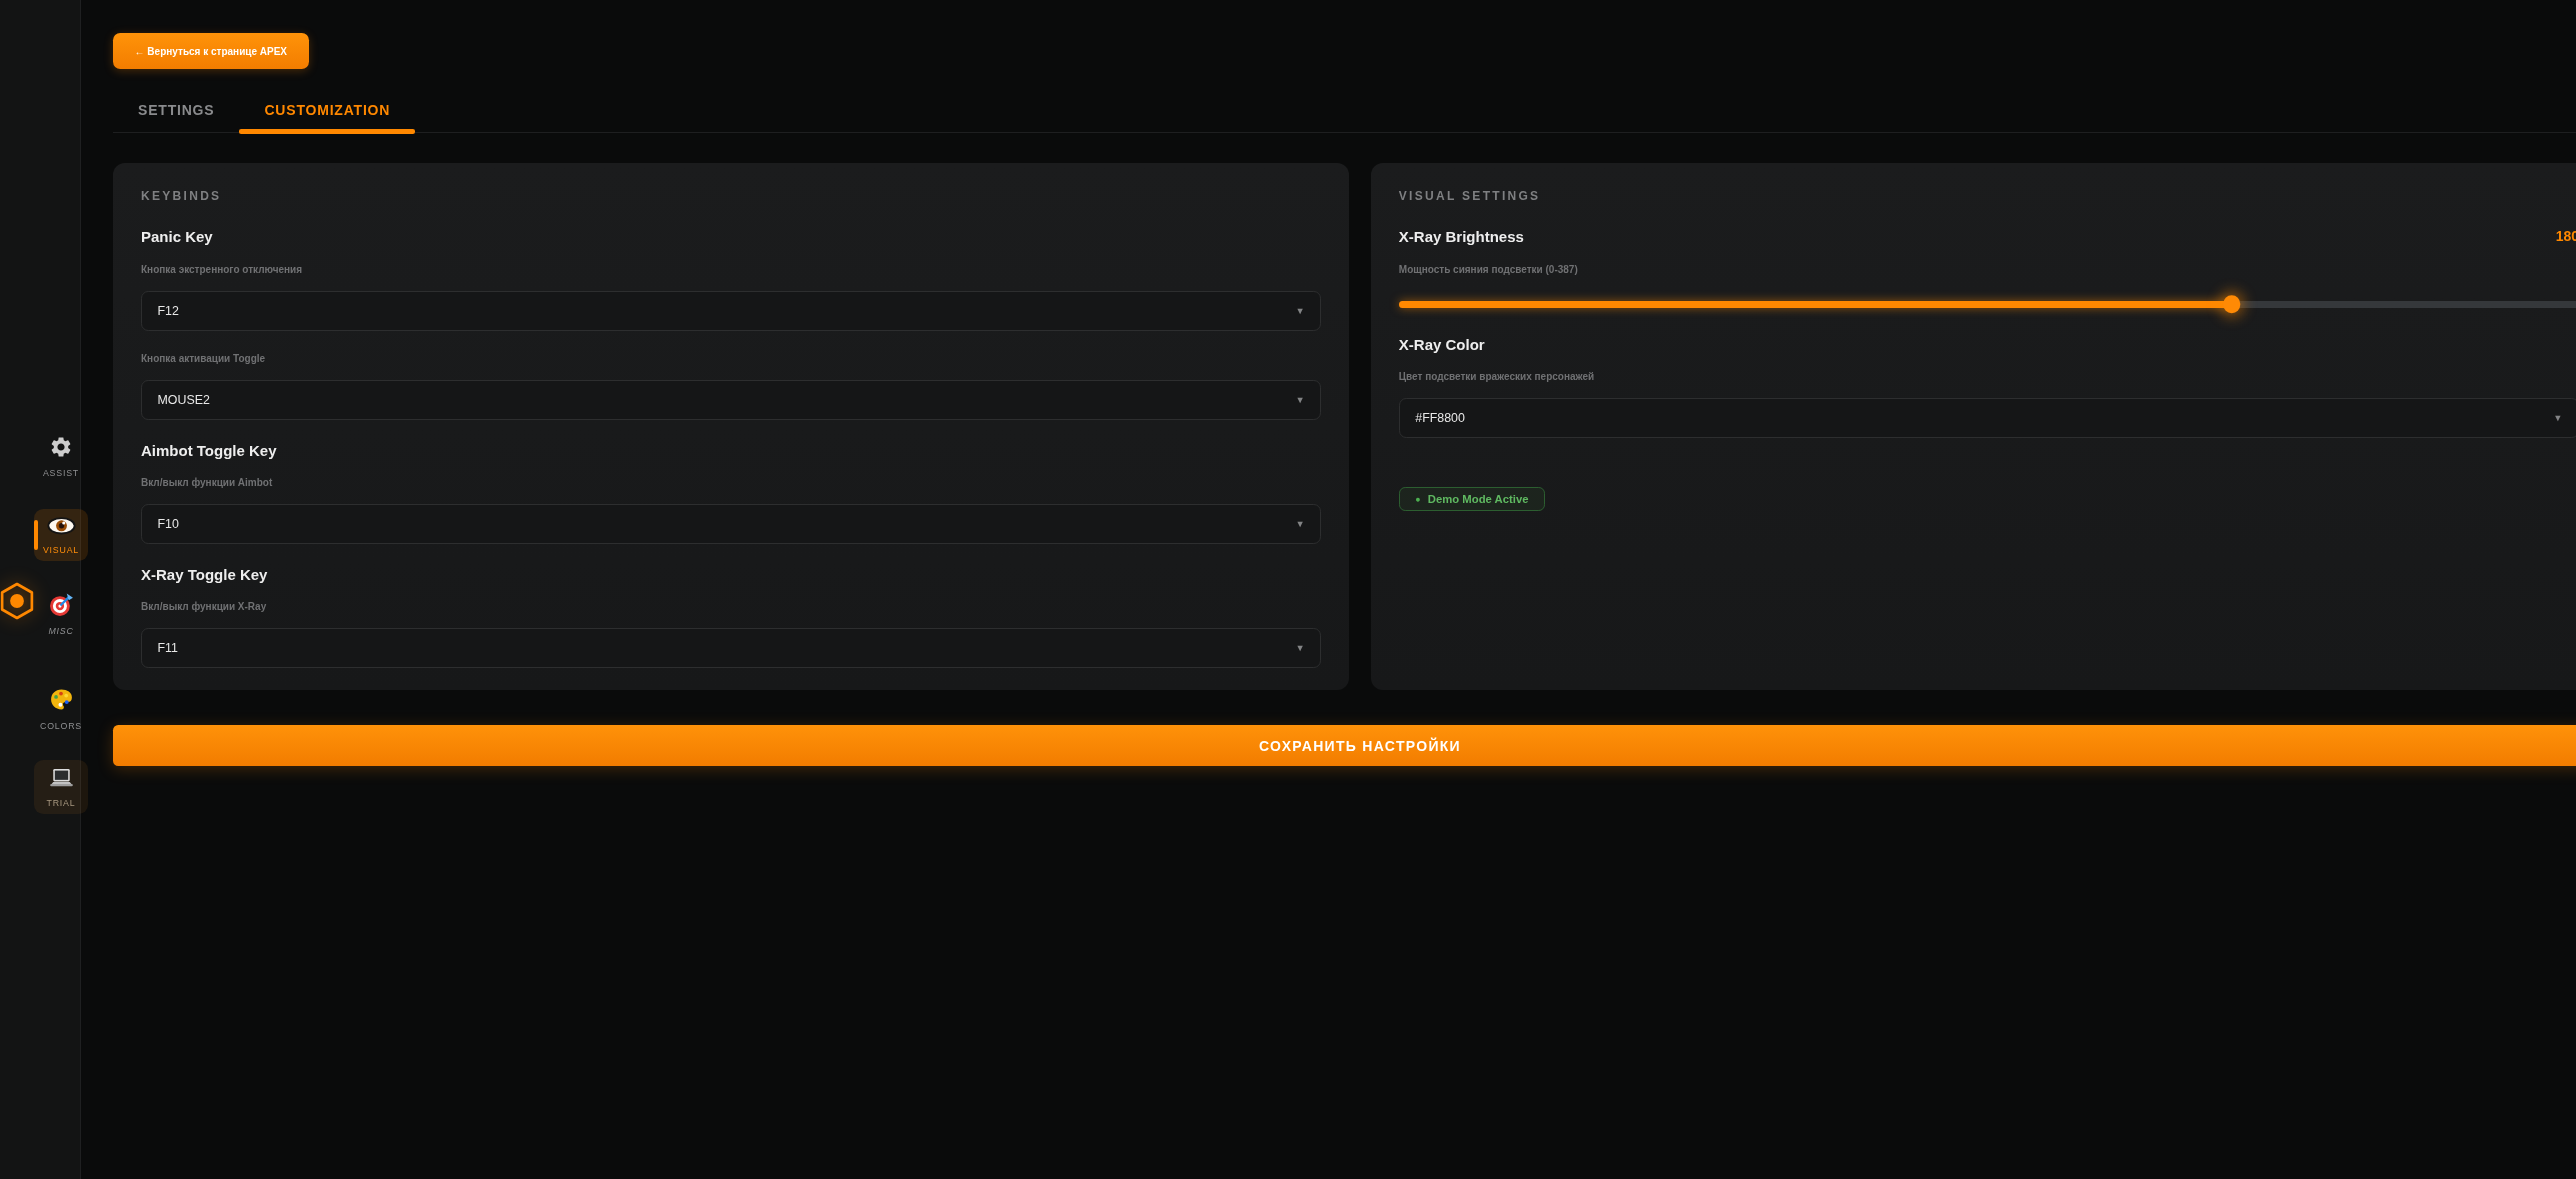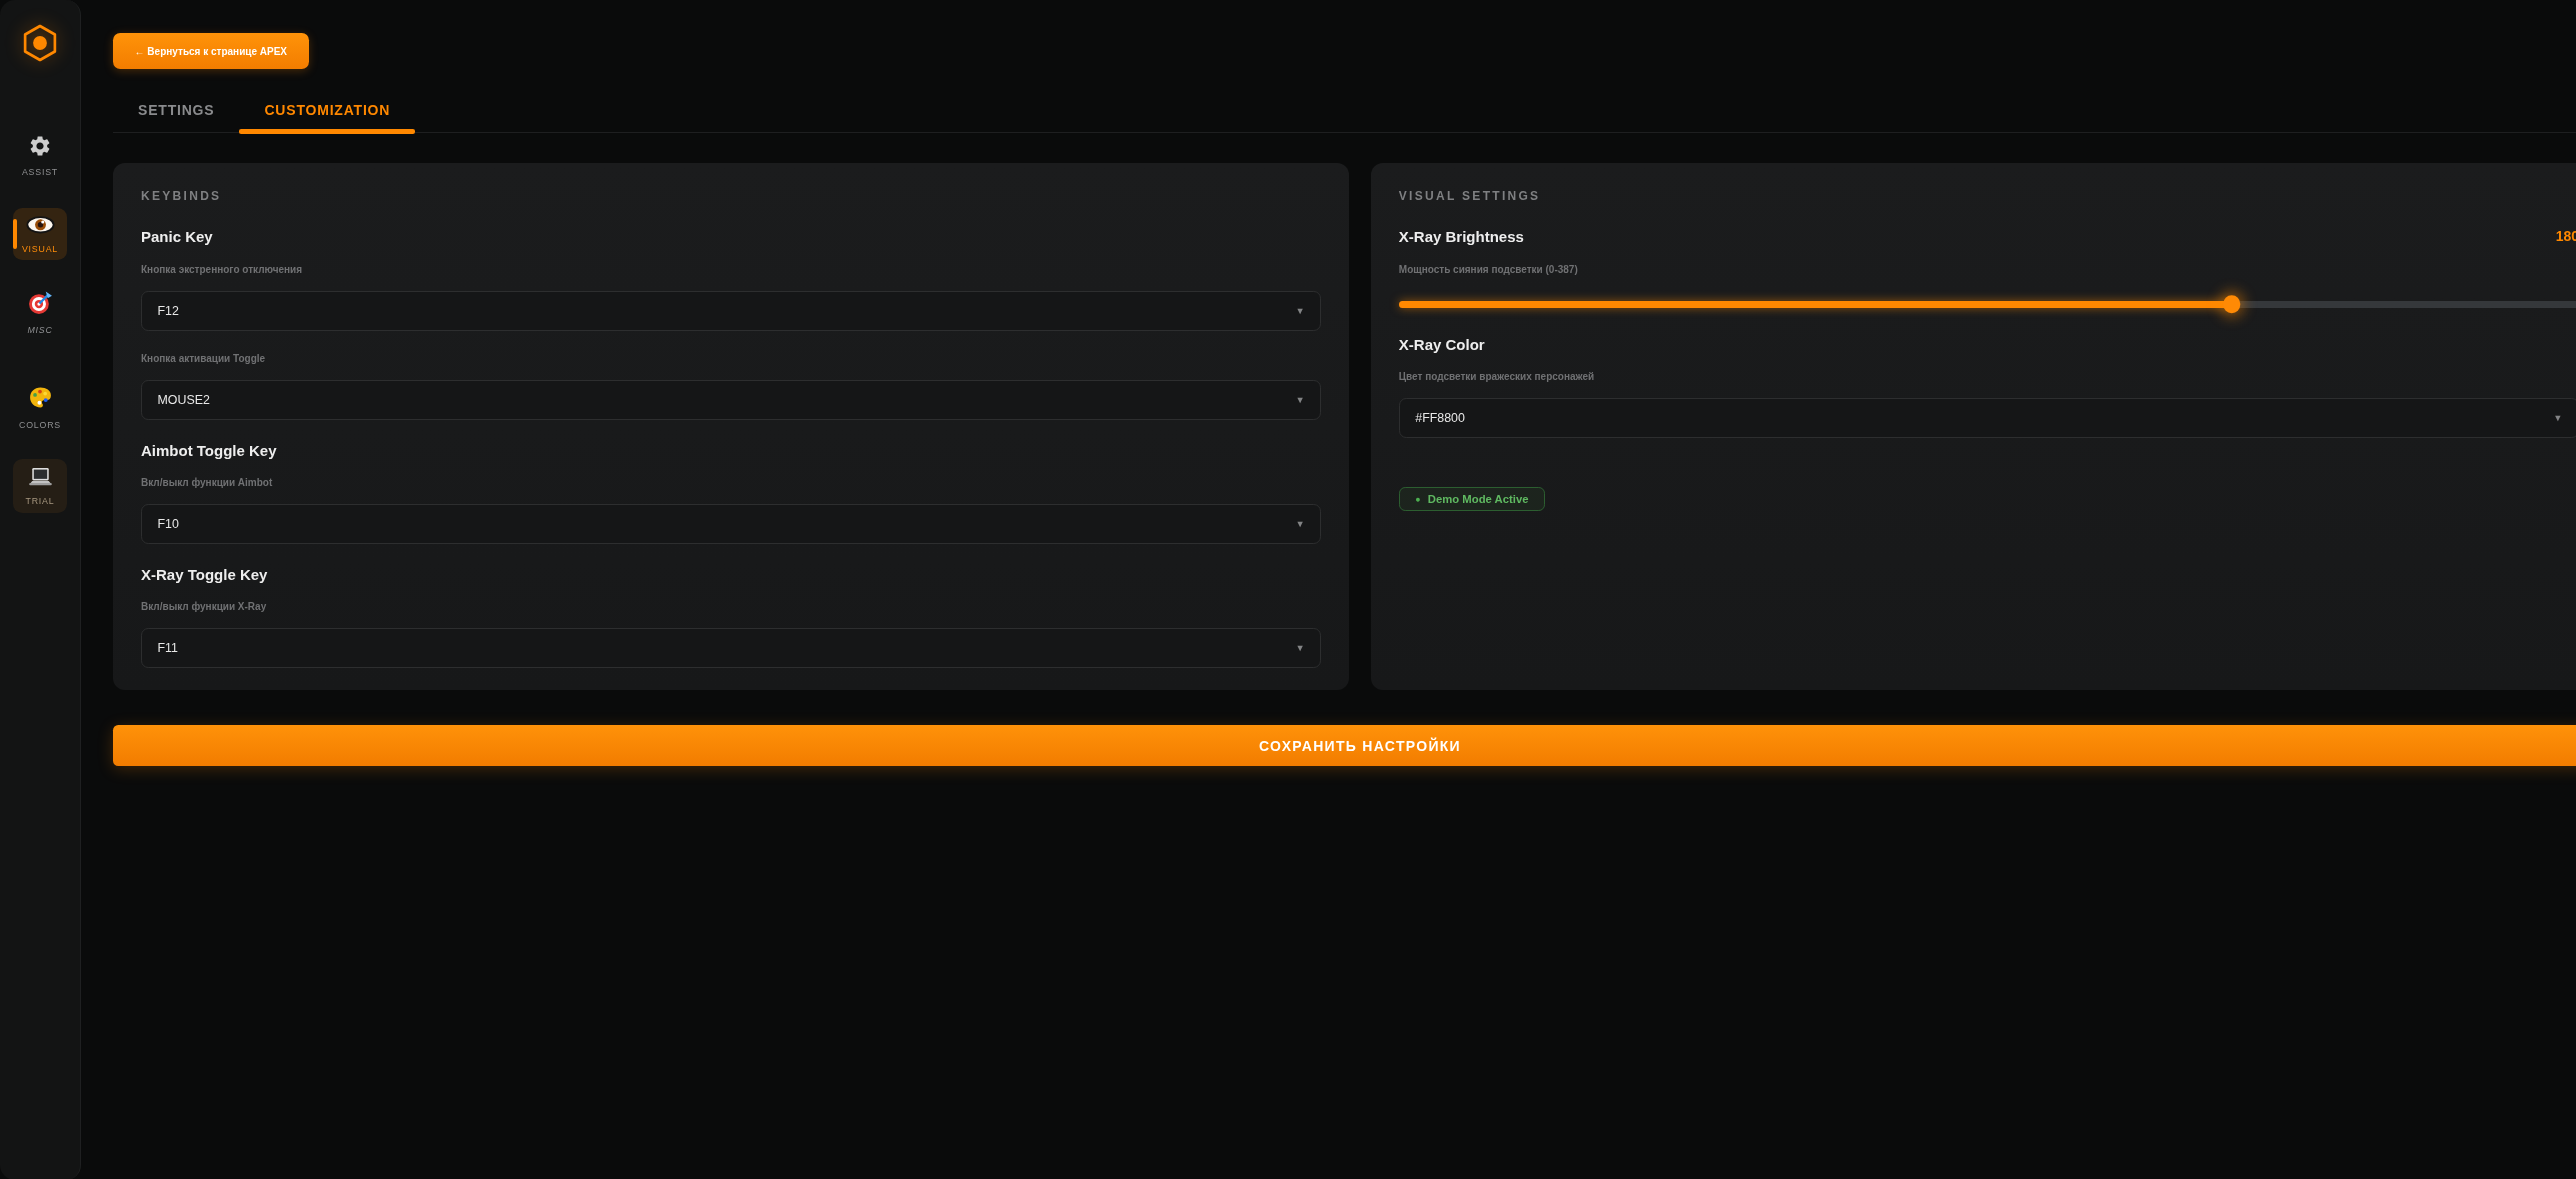--- a/index.html
+++ b/index.html
@@ -11,21 +11,21 @@
     background: #0a0b0b;
     overflow: hidden;
   }
 
   
   .sidebar {
     position: absolute; left: 0; top: 0; bottom: 0;
     width: 81px;
     background: #131414;
     border-right: 1px solid #1f2021;
-    display: flex; flex-direction: column; align-items: center; border-radius: 15px;
+    display: flex; flex-direction: row; align-items: center;
   }
   .logo { margin-top: 23px; filter: drop-shadow(0 0 9.3px rgba(255,136,0,0.45)); }
   .nav { margin-top: 62px; display: flex; flex-direction: column; align-items: center; }
   .nav-item {
     width: 54px;
     display: flex; flex-direction: column; align-items: center;
     padding: 6.7px 0 6.2px;
     border-radius: 9.3px;
     cursor: default;
   }

